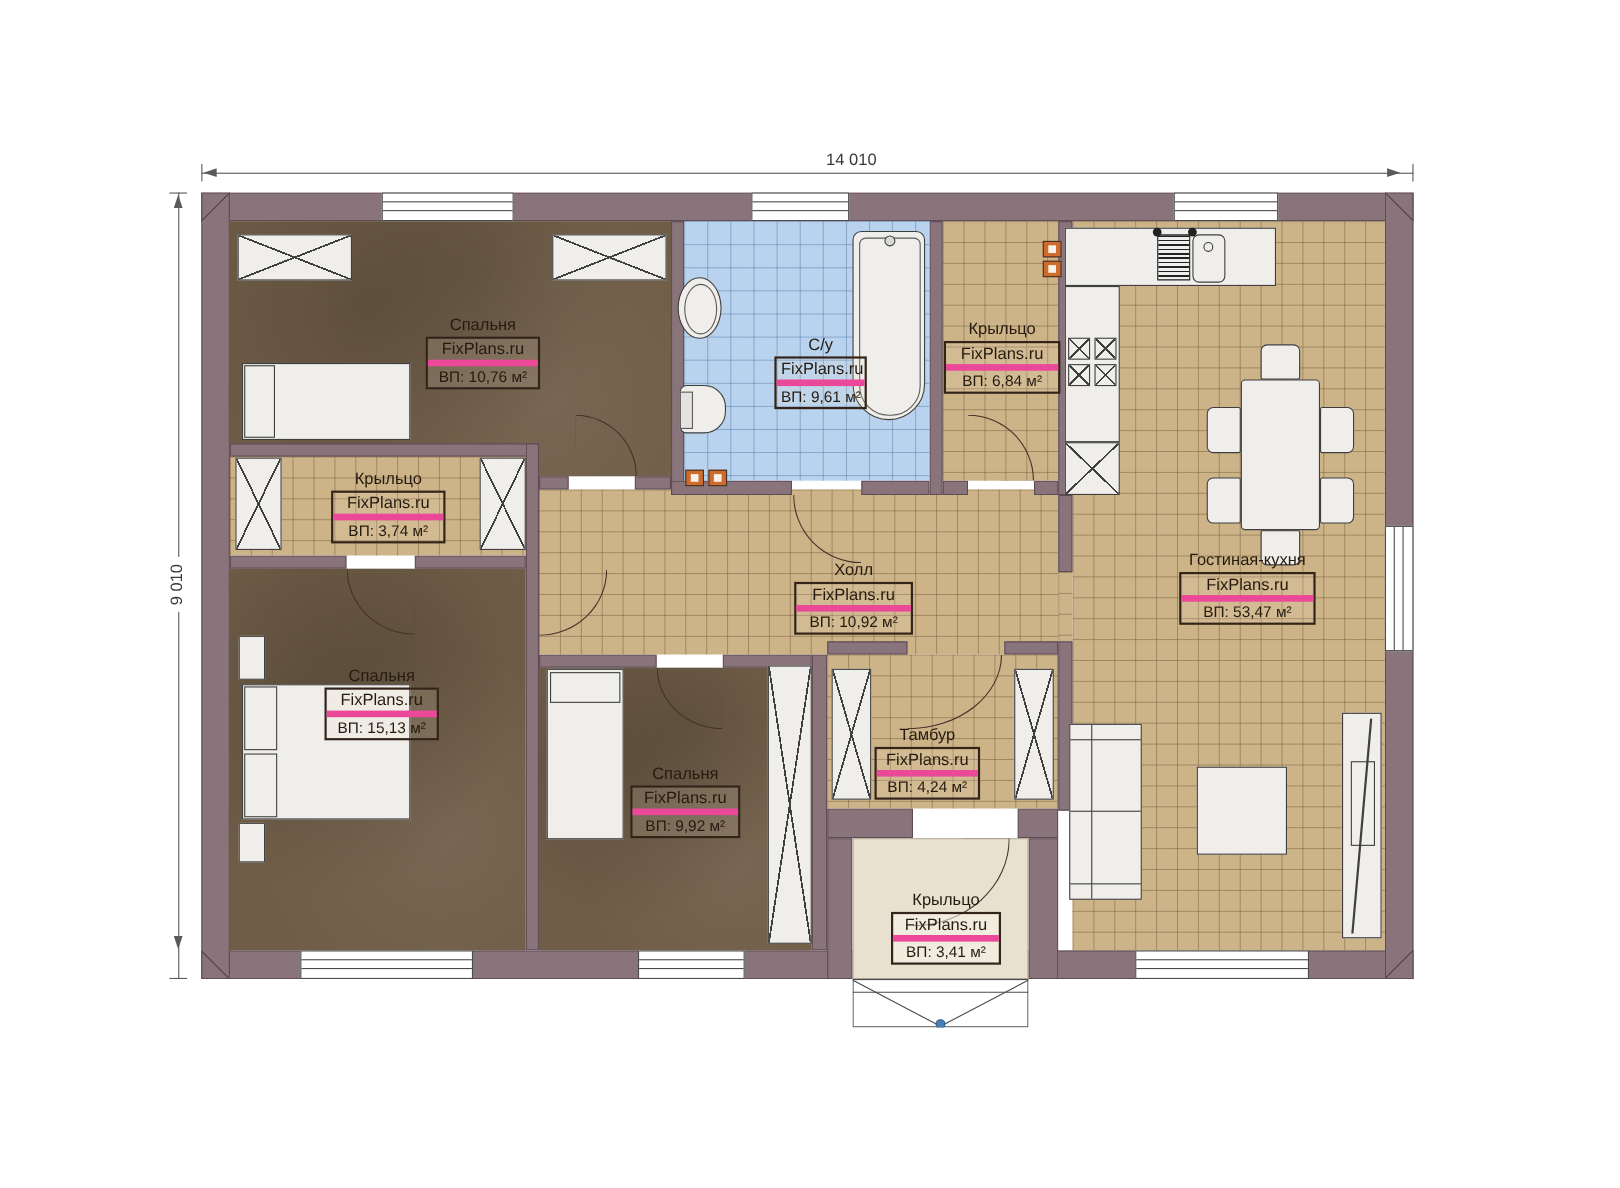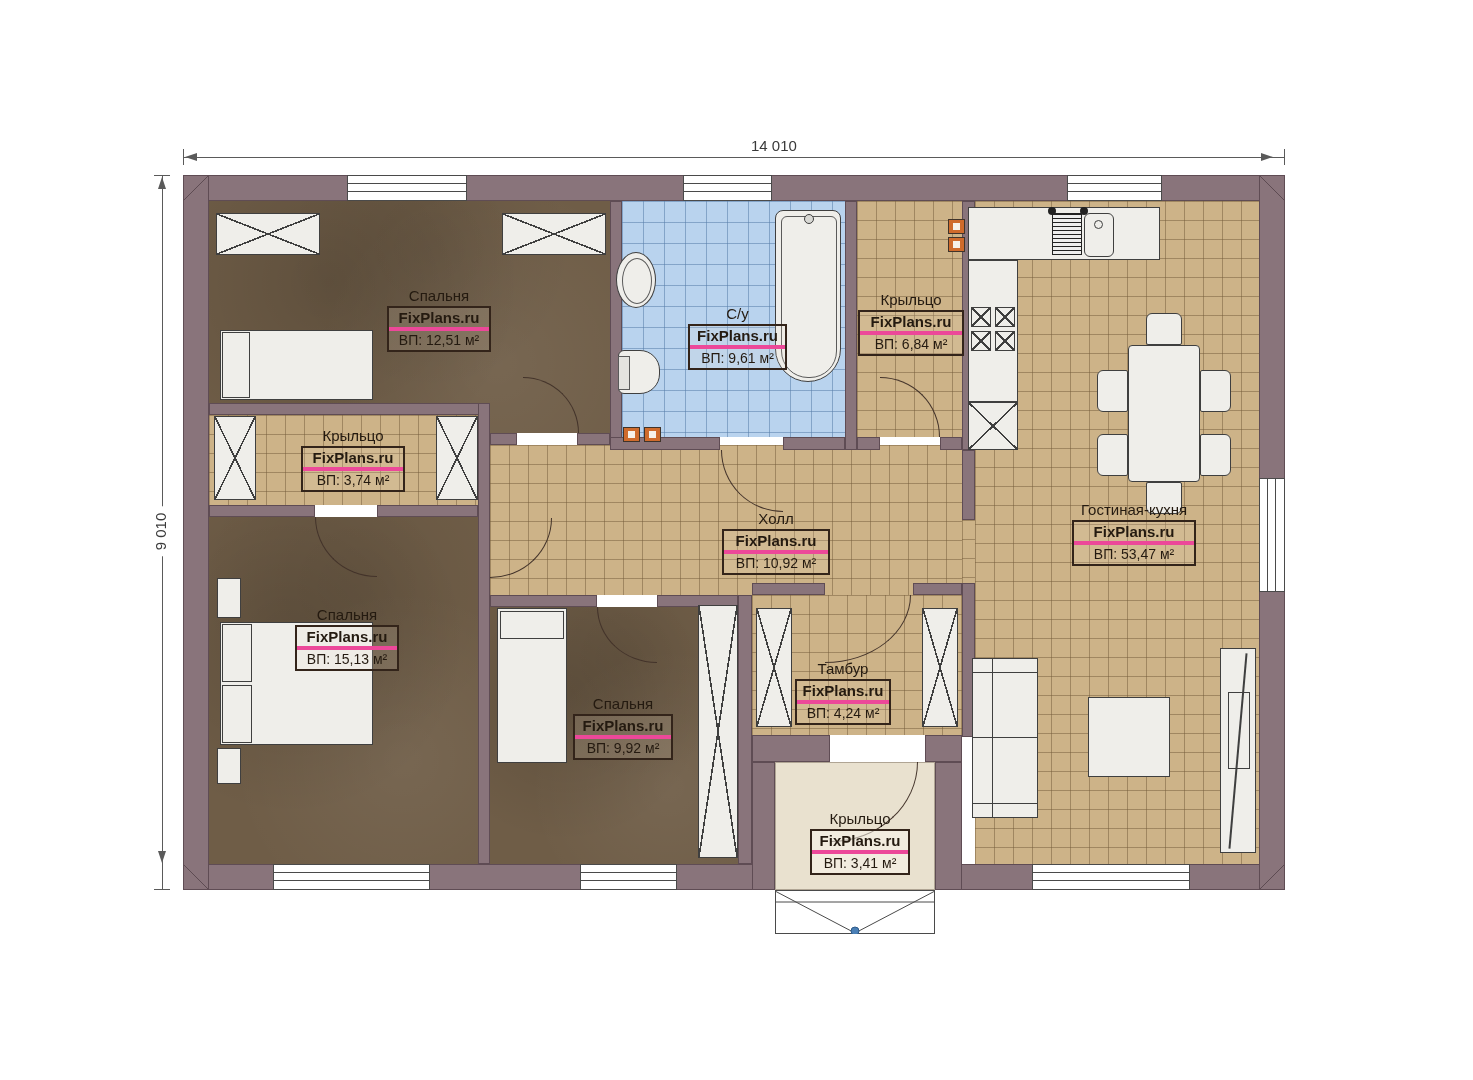--- a/index.html
+++ b/index.html
@@ -39,21 +39,21 @@
     background-size:1px 100%;background-position:32% 0,66% 0;background-repeat:no-repeat;}
   
   .arc{position:absolute;border:0 solid #43332a;box-sizing:border-box;}
   .arc-br{border-right-width:1.5px;border-bottom-width:1.5px;border-bottom-right-radius:100%;}
   .arc-bl{border-left-width:1.5px;border-bottom-width:1.5px;border-bottom-left-radius:100%;}
   .arc-tr{border-top-width:1.5px;border-right-width:1.5px;border-top-right-radius:100%;}
   
   .room-label{position:absolute;text-align:center;color:#241a10;}
   .room-name{font-weight:normal;font-size:15px;line-height:17px;margin-bottom:2px;white-space:nowrap;}
   .label-box{border:2px solid #33241a;background:rgba(240,230,210,.15);}
-  .label-box .wm{font-size:15px;line-height:19px;padding:0 4px;border-bottom:4px solid #ec4899;white-space:nowrap;font-weight:bold;}
+  .label-box .wm{font-size:15px;line-height:19px;padding:0 4px;border-bottom:6px solid #ec4899;white-space:nowrap;}
   .label-box .ar{font-size:14px;line-height:19px;padding:0 4px;white-space:nowrap;}
   
   .omark{position:absolute;width:17px;height:15px;background:#cf6b2c;border:1px solid #40342a;box-sizing:border-box;}
   .omark::after{content:"";position:absolute;left:4px;top:3px;width:7px;height:7px;background:#f6f1e9;}
   
   .dimline-h{position:absolute;border-top:1.5px solid #5a5a5a;}
   .dimline-v{position:absolute;border-left:1.5px solid #5a5a5a;}
   .tick{position:absolute;background:#5a5a5a;}
   .dim-label{position:absolute;font-size:15px;color:#3a3a3a;background:#fff;padding:0 6px;white-space:nowrap;}
   .tri{position:absolute;width:0;height:0;border-style:solid;}
@@ -212,25 +212,25 @@
   <div class="tick" style="left:154px;top:175px;width:16px;height:1px;"></div>
   <div class="tick" style="left:154px;top:889px;width:16px;height:1px;"></div>
   <div class="tri" style="left:158px;top:177px;border-width:0 4.5px 12px 4.5px;border-color:transparent transparent #5a5a5a transparent;"></div>
   <div class="tri" style="left:158px;top:851px;border-width:12px 4.5px 0 4.5px;border-color:#5a5a5a transparent transparent transparent;"></div>
   <div class="dim-label" style="left:136px;top:523px;transform:rotate(-90deg);">9 010</div>
 
   <div class="room-label" style="left:387px;top:287px;width:104px;">
     <div class="room-name">Спальня</div>
     <div class="label-box">
       <div class="wm">FixPlans.ru</div>
-      <div class="ar">ВП: 12,51 м²</div>
-    </div>
-  </div>
-
-  <div class="room-label" style="left:688px;top:305px;width:99px;">
+      <div class="ar">ВП: 10,76 м²</div>
+    </div>
+  </div>
+
+  <div class="room-label" style="left:704px;top:305px;width:84px;">
     <div class="room-name">С/у</div>
     <div class="label-box">
       <div class="wm">FixPlans.ru</div>
       <div class="ar">ВП: 9,61 м²</div>
     </div>
   </div>
 
   <div class="room-label" style="left:858px;top:291px;width:106px;">
     <div class="room-name">Крыльцо</div>
     <div class="label-box">

